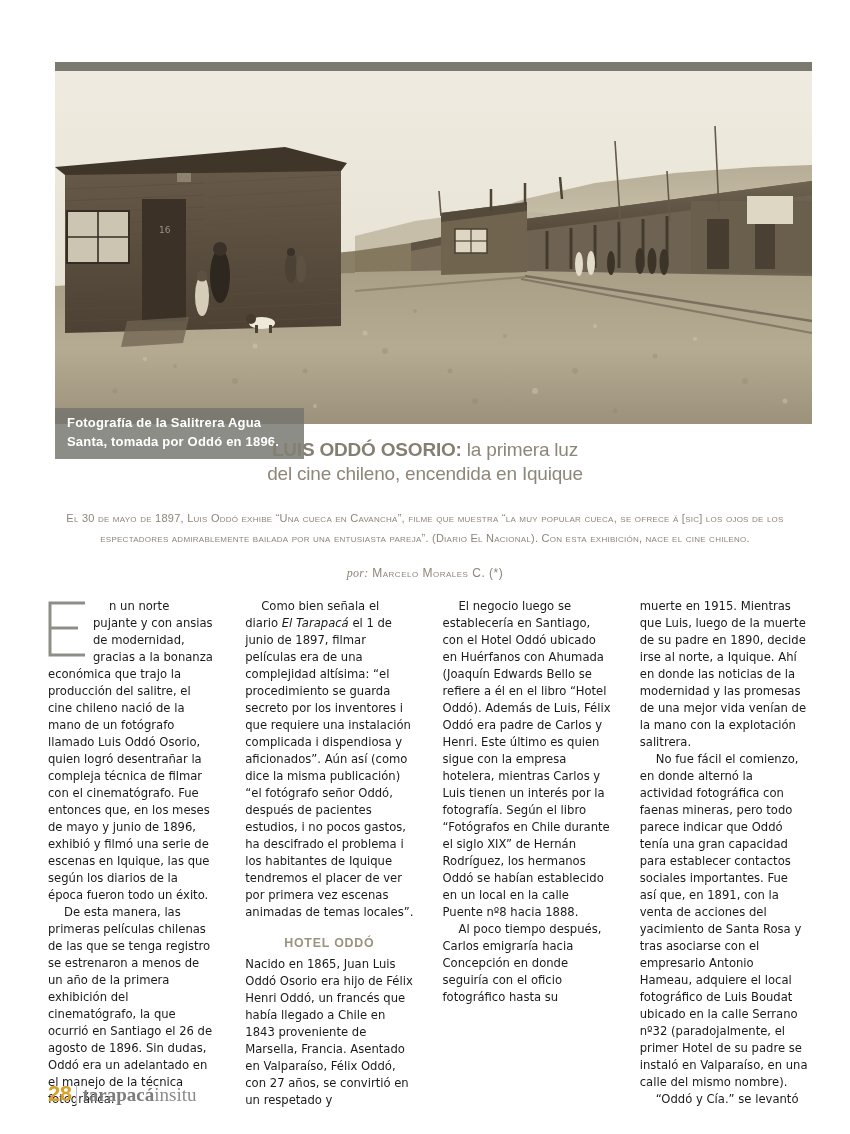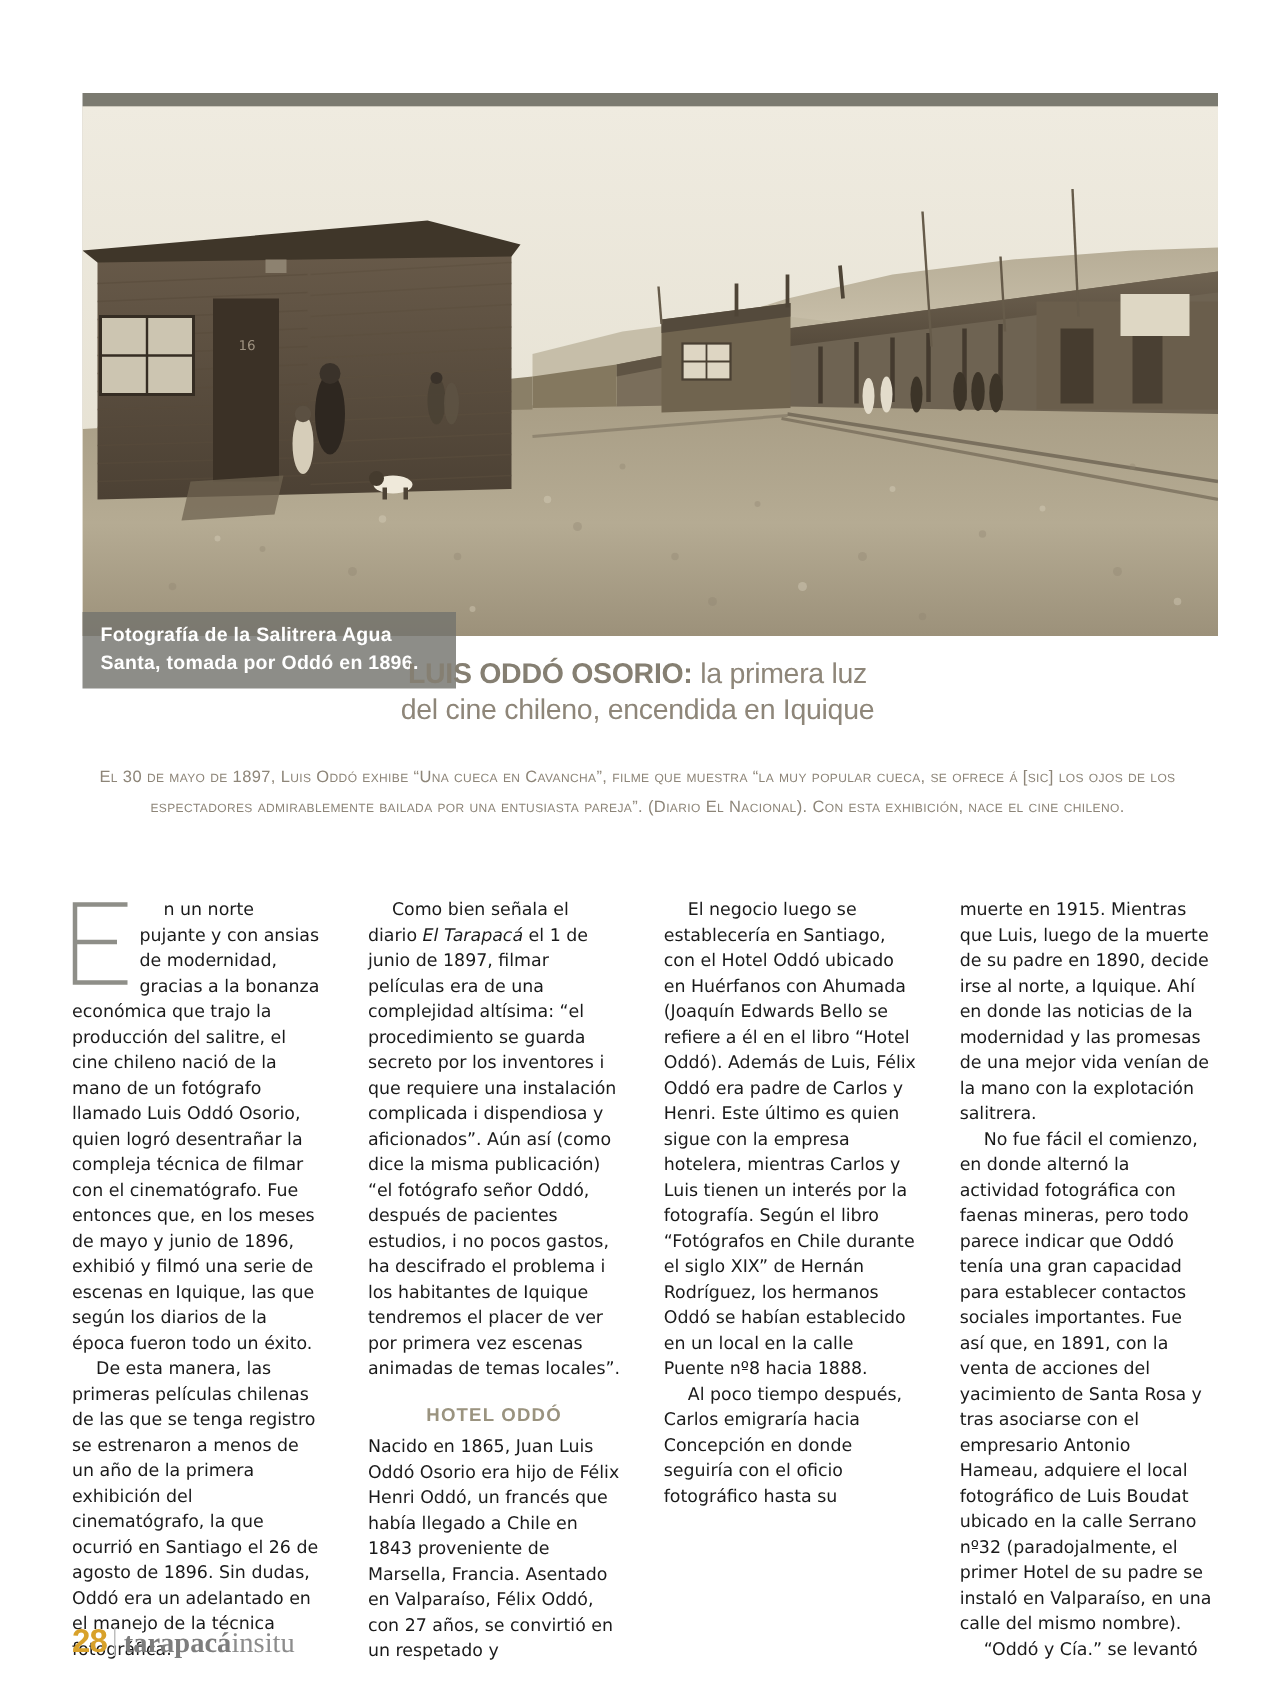--- a/index.html
+++ b/index.html
@@ -387,20 +387,24 @@
 
   <div class="title-block">
     <div class="headline">
       <b>LUIS ODDÓ OSORIO:</b><span> la primera luz</span><br>
       <span>del cine chileno, encendida en Iquique</span>
     </div>
   </div>
 
   <div class="lead">El 30 de mayo de 1897, Luis Oddó exhibe “Una cueca en Cavancha”, filme que muestra “la muy popular cueca, se ofrece á [sic] los ojos de los espectadores admirablemente bailada por una entusiasta pareja”. (Diario El Nacional). Con esta exhibición, nace el cine chileno.</div>
 
+  <div class="byline">
+    <span class="por">por:</span>
+    <span class="who">Marcelo Morales C. (*)</span>
+  </div>
 
   <div class="columns">
 
     <div class="col">
       <div class="dropcap">
         <svg width="39" height="56" viewBox="0 0 39 56">
           <g fill="none" stroke="#8e8e88" stroke-width="3">
             <path d="M37,2 L2,2 L2,54 L37,54"></path>
             <path d="M2,27 L30,27"></path>
           </g>

